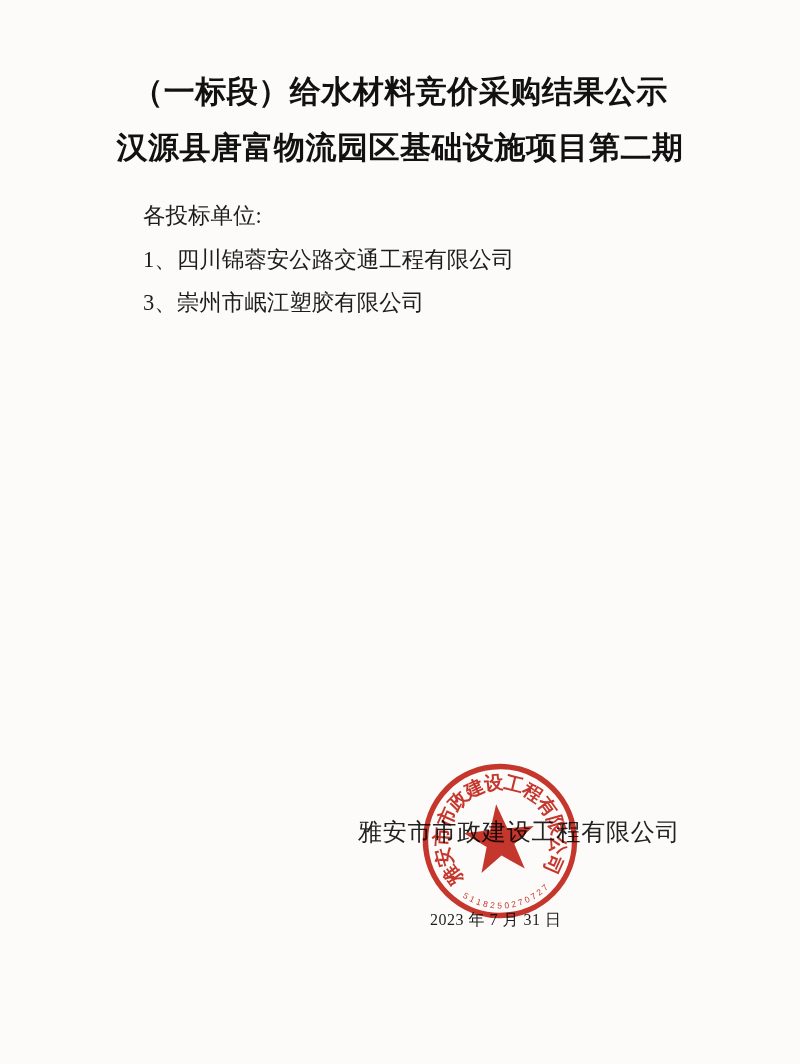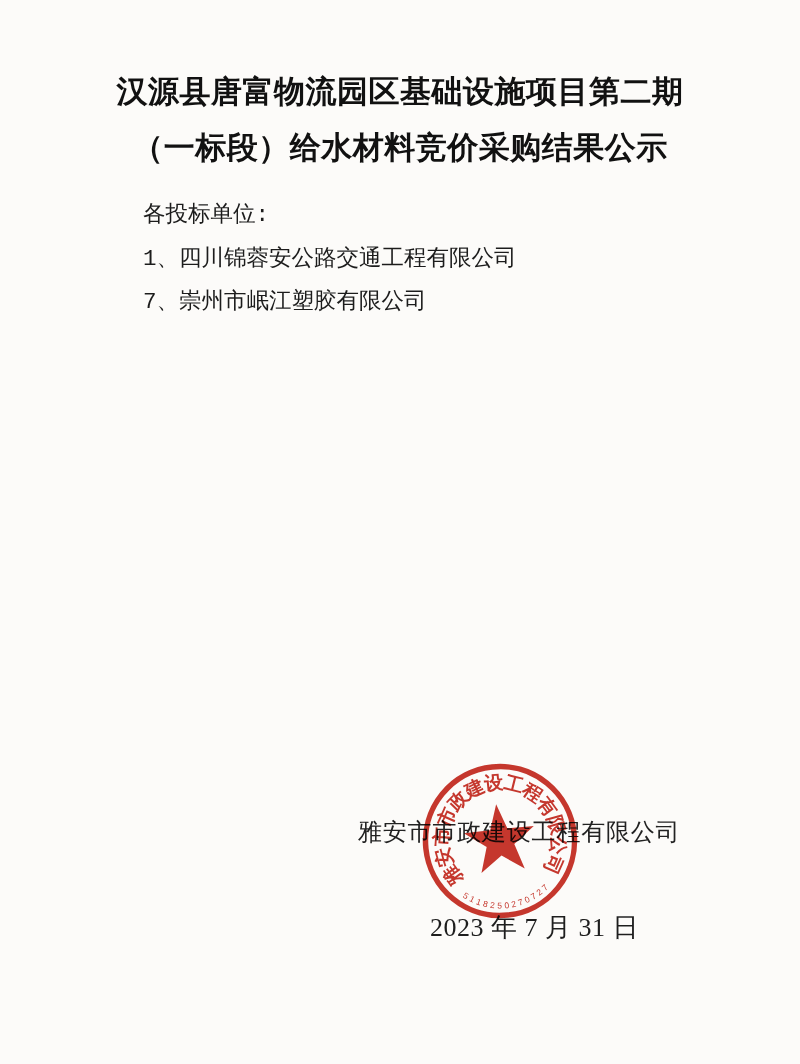--- a/index.html
+++ b/index.html
@@ -21,61 +21,61 @@
     line-height:56px;
     color:#111;
   }
   .title .tline { display:block; letter-spacing:0.5px; }
   .doc-body {
     position:absolute; top:194px; left:98px; width:587px;
     font-size:22.5px;
     line-height:43.5px;
     color:var(--ink, #1c1c1c);
   }
-  .doc-body p { margin:0;font-family:Liberation Mono, monospace; }
+  .doc-body p { margin:0; }
   .indent { text-indent:2em; }
   .just { text-align:justify; }
   .list p { padding-left:2em; }
   .company-line {
     position:absolute; top:816px; left:358px;
     font-size:24px; letter-spacing:0.8px;
     white-space:nowrap;
     color:#222;
   }
   .date-line {
     position:absolute; top:910px; left:430px;
-    font-size:26px; letter-spacing:0.5px;
+    font-size:16px; letter-spacing:0.5px;
     white-space:nowrap;
     color:#1e1e1e;
   }
   .seal {
     position:absolute; top:751px; left:410px;
     width:180px; height:180px;
     mix-blend-mode:multiply;
     opacity:0.92;
     transform:rotate(-6deg);
   }
   .seal svg { width:100%; height:100%; overflow:visible;
     font-family:"Liberation Sans", sans-serif; }
 </style>
 </head>
 <body>
 
 <div class="page" style="--paper: #fcfbf9; --ink: #1c1c1c;">
 
   <h1 class="title">
+    <span class="tline">（一标段）给水材料竞价采购结果公示</span>
     <span class="tline">汉源县唐富物流园区基础设施项目第二期</span>
-    <span class="tline">（一标段）给水材料竞价采购结果公示</span>
   </h1>
 
   <div class="doc-body">
     <p class="indent">各投标单位:</p>
     <div class="list">
       <p>1、四川锦蓉安公路交通工程有限公司</p>
-      <p>7、崇州市岷江塑胶有限公司</p>
+      <p>3、崇州市岷江塑胶有限公司</p>
     </div>
   </div>
 
   <div class="company-line">雅安市市政建设工程有限公司</div>
 
   <div class="date-line">2023 年 7 月 31 日</div>
 
   <div class="seal">
     <svg viewBox="0 0 180 180">
         <circle cx="90" cy="90" r="74.5" fill="none" stroke="#c3271c" stroke-width="5.5"></circle>

